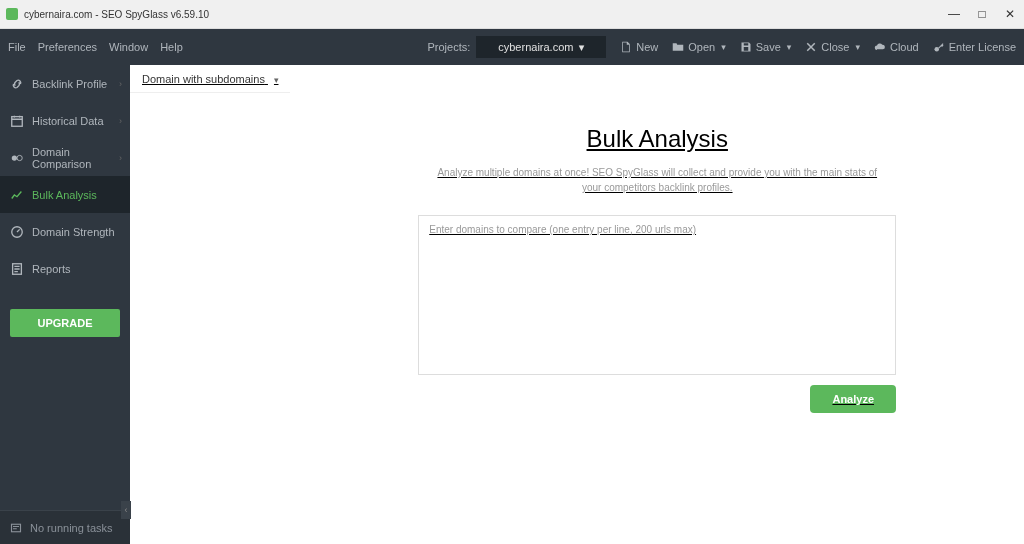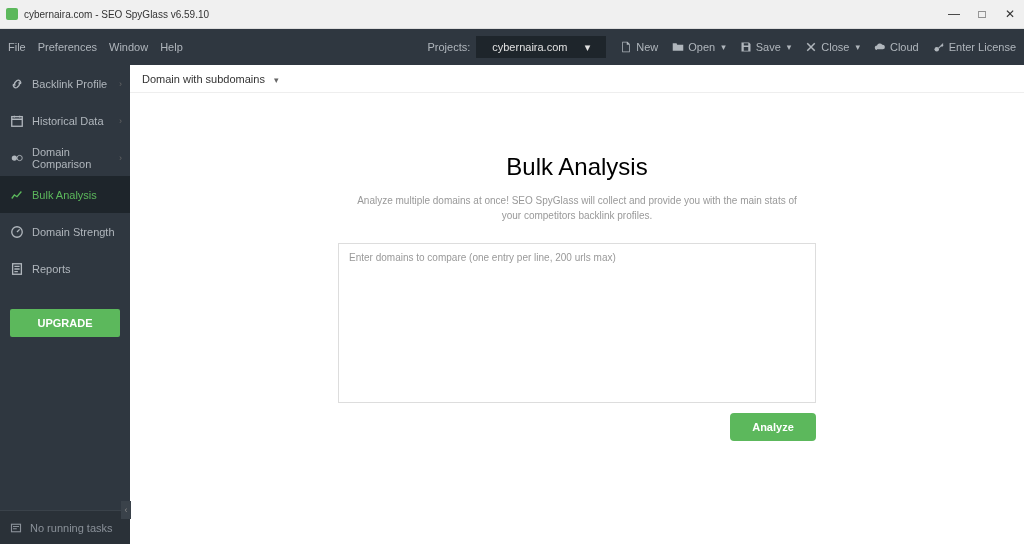--- a/index.html
+++ b/index.html
@@ -8,33 +8,33 @@
 .titlebar .app-icon { width: 12px; height: 12px; background: #5cb85c; margin-right: 6px; border-radius: 2px; }
 .titlebar .title-text { flex: 1; }
 .titlebar .win-controls { display: flex; gap: 12px; font-size: 12px; color: #333; }
 .win-controls span { cursor: pointer; width: 16px; text-align: center; }
 .menubar { height: 36px; background: #2f3740; display: flex; align-items: center; padding: 0 8px; color: #b0b6bc; font-size: 11px; }
 .menubar .menu-items { display: flex; gap: 12px; }
 .menubar .menu-items span { cursor: pointer; }
 .menubar .underline { text-decoration-color: #b0b6bc; }
 .menubar .spacer { flex: 1; }
 .projects-label { color: #b0b6bc; margin-right: 6px; }
-.project-select { background: #1e252b; color: #e0e0e0; border: none; height: 22px; width: 130px; padding: 0 16px; font-size: 11px; display: flex; align-items: center; justify-content: space-between; cursor: pointer; }
+.project-select { background: #1e252b; color: #e0e0e0; border: none; height: 22px; width: 130px; padding: 0 22px; font-size: 11px; display: flex; align-items: center; justify-content: space-between; cursor: pointer; }
 .toolbar-btn { display: flex; align-items: center; gap: 4px; margin-left: 14px; color: #b0b6bc; cursor: pointer; font-size: 11px; }
 .toolbar-btn .chev { font-size: 9px; margin-left: 2px; }
 .main { flex: 1; display: flex; overflow: hidden; }
 .sidebar { width: 130px; background: #2f3740; display: flex; flex-direction: column; position: relative; }
 .side-item { height: 37px; display: flex; align-items: center; gap: 8px; padding: 0 10px; color: #b0b6bc; font-size: 11px; cursor: pointer; position: relative; }
 .side-item.active { background: #1e252b; color: #5cb85c; }
 .side-item .chev-r { position: absolute; right: 8px; font-size: 9px; color: #666; }
 .side-item svg { width: 14px; height: 14px; flex-shrink: 0; }
 .upgrade-btn { margin: 22px 10px; height: 28px; background: #5cb85c; color: #fff; font-size: 11px; font-weight: bold; display: flex; align-items: center; justify-content: center; cursor: pointer; border-radius: 2px; }
 .sidebar-footer { position: absolute; bottom: 0; left: 0; right: 0; height: 34px; background: #2a3138; display: flex; align-items: center; gap: 8px; padding: 0 10px; color: #8a9199; font-size: 11px; border-top: 1px solid #3a424a; }
 .sidebar-footer .toggle { position: absolute; right: -1px; top: -10px; width: 10px; height: 18px; background: #3a424a; color: #888; font-size: 9px; display: flex; align-items: center; justify-content: center; cursor: pointer; }
-.content { flex: 1; background: #fff; display: flex; flex-direction: column; }
+.content { flex: 1; background: #fff; display: flex; flex-direction: row; text-decoration: underline; }
 .content-toolbar { height: 28px; border-bottom: 1px solid #eee; display: flex; align-items: center; padding: 0 12px; font-size: 11px; color: #333; }
 .content-toolbar .chev { font-size: 9px; margin-left: 6px; color: #666; }
 .content-main { flex: 1; display: flex; flex-direction: column; align-items: center; padding-top: 60px; }
 h1 { font-size: 24px; font-weight: normal; color: #000; margin-bottom: 12px; }
 .subtitle { font-size: 10px; color: #999; text-align: center; max-width: 460px; line-height: 1.5; margin-bottom: 20px; }
 .domain-input { width: 478px; height: 160px; border: 1px solid #ddd; padding: 8px 10px; font-size: 10px; color: #333; resize: none; }
 .domain-input::placeholder { color: #999; }
 .analyze-row { width: 478px; display: flex; justify-content: flex-end; margin-top: 10px; }
 .analyze-btn { width: 86px; height: 28px; background: #5cb85c; color: #fff; font-size: 11px; font-weight: bold; border: none; cursor: pointer; border-radius: 4px; }
 </style>

